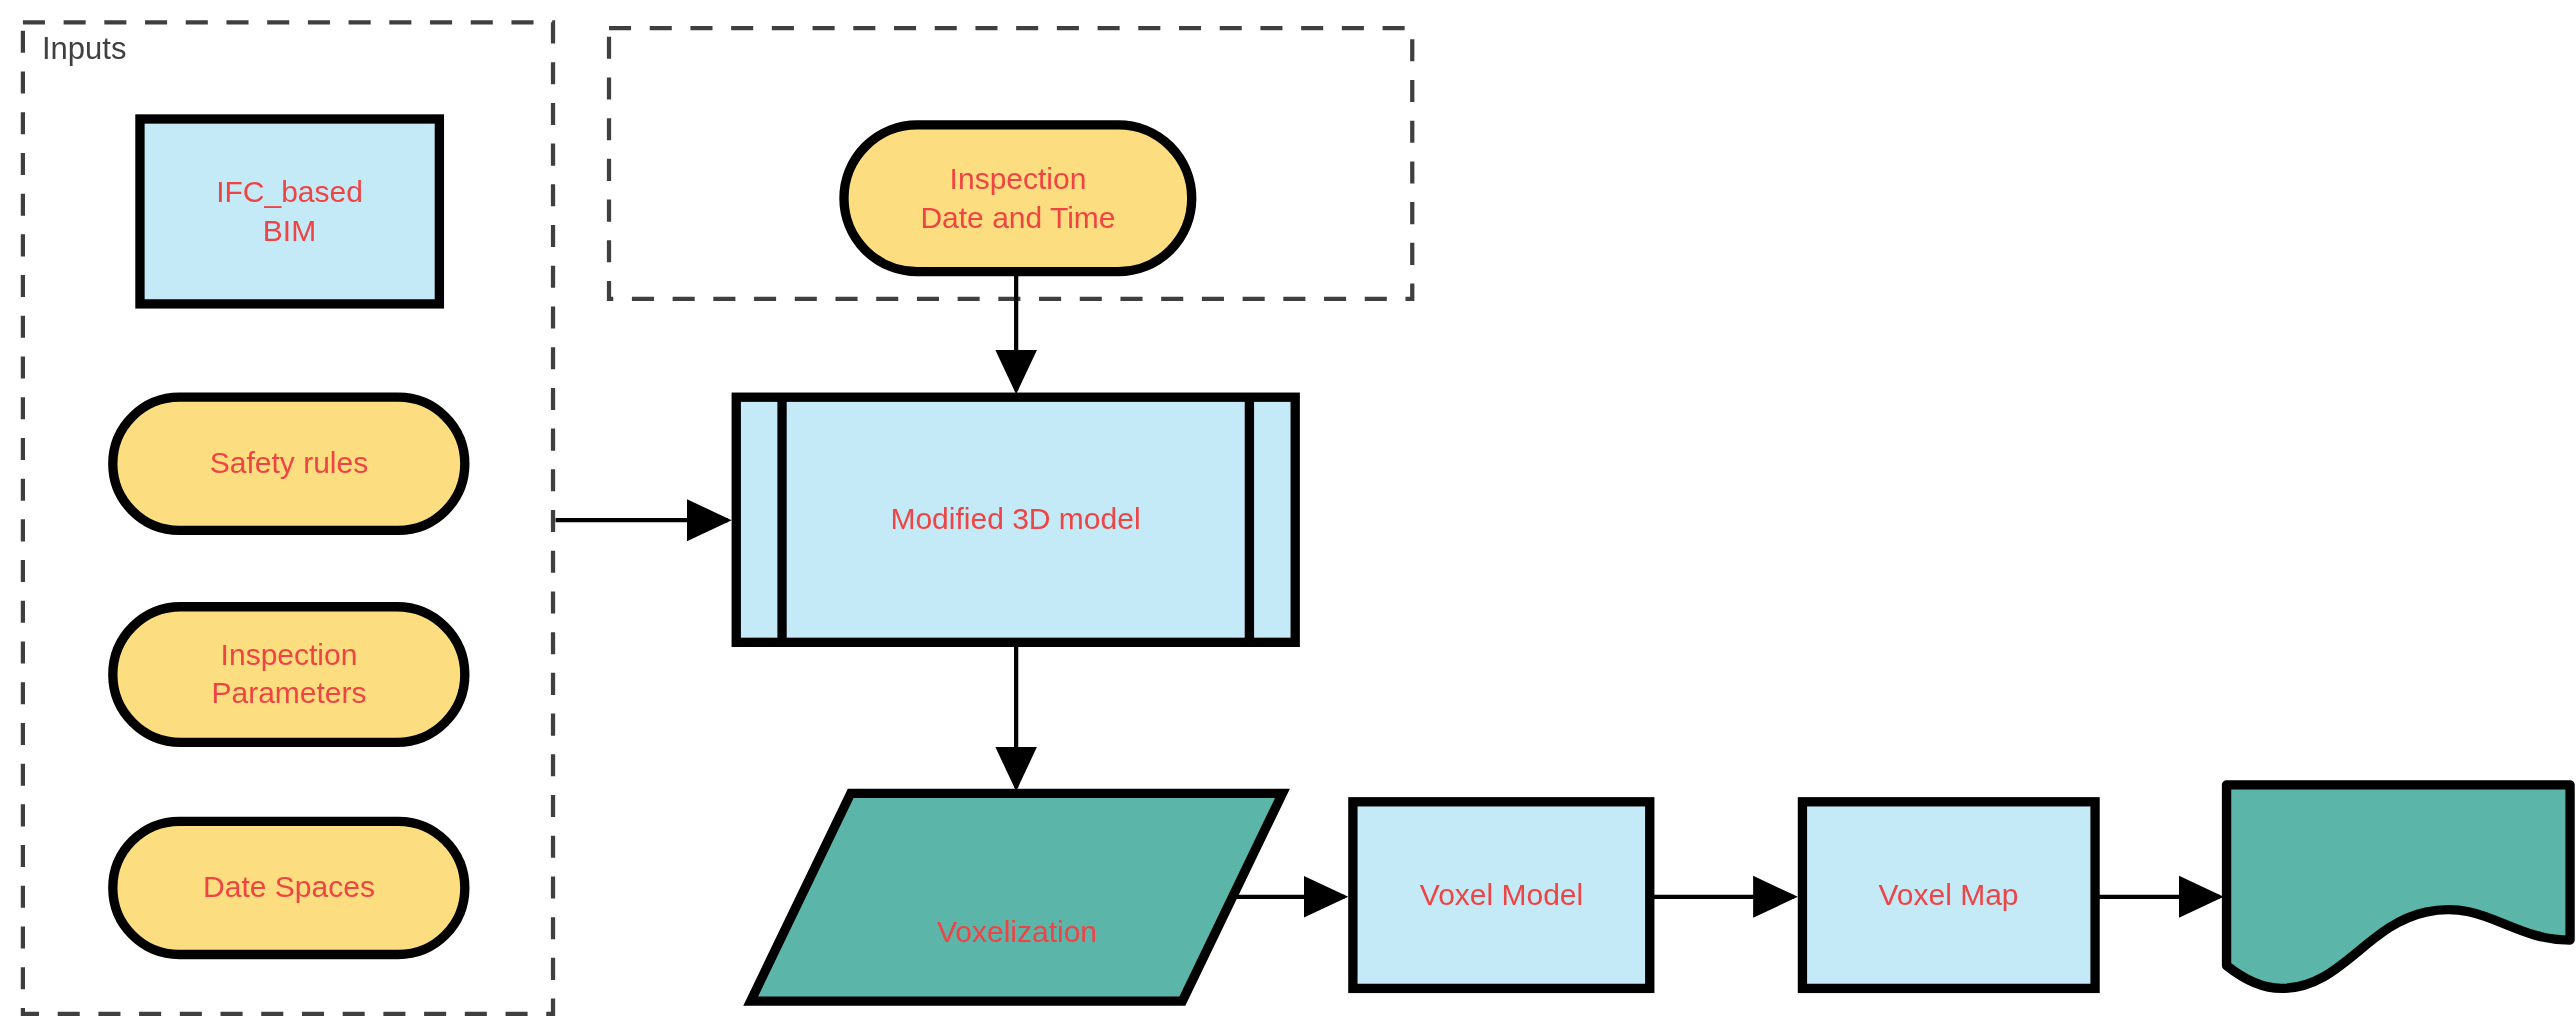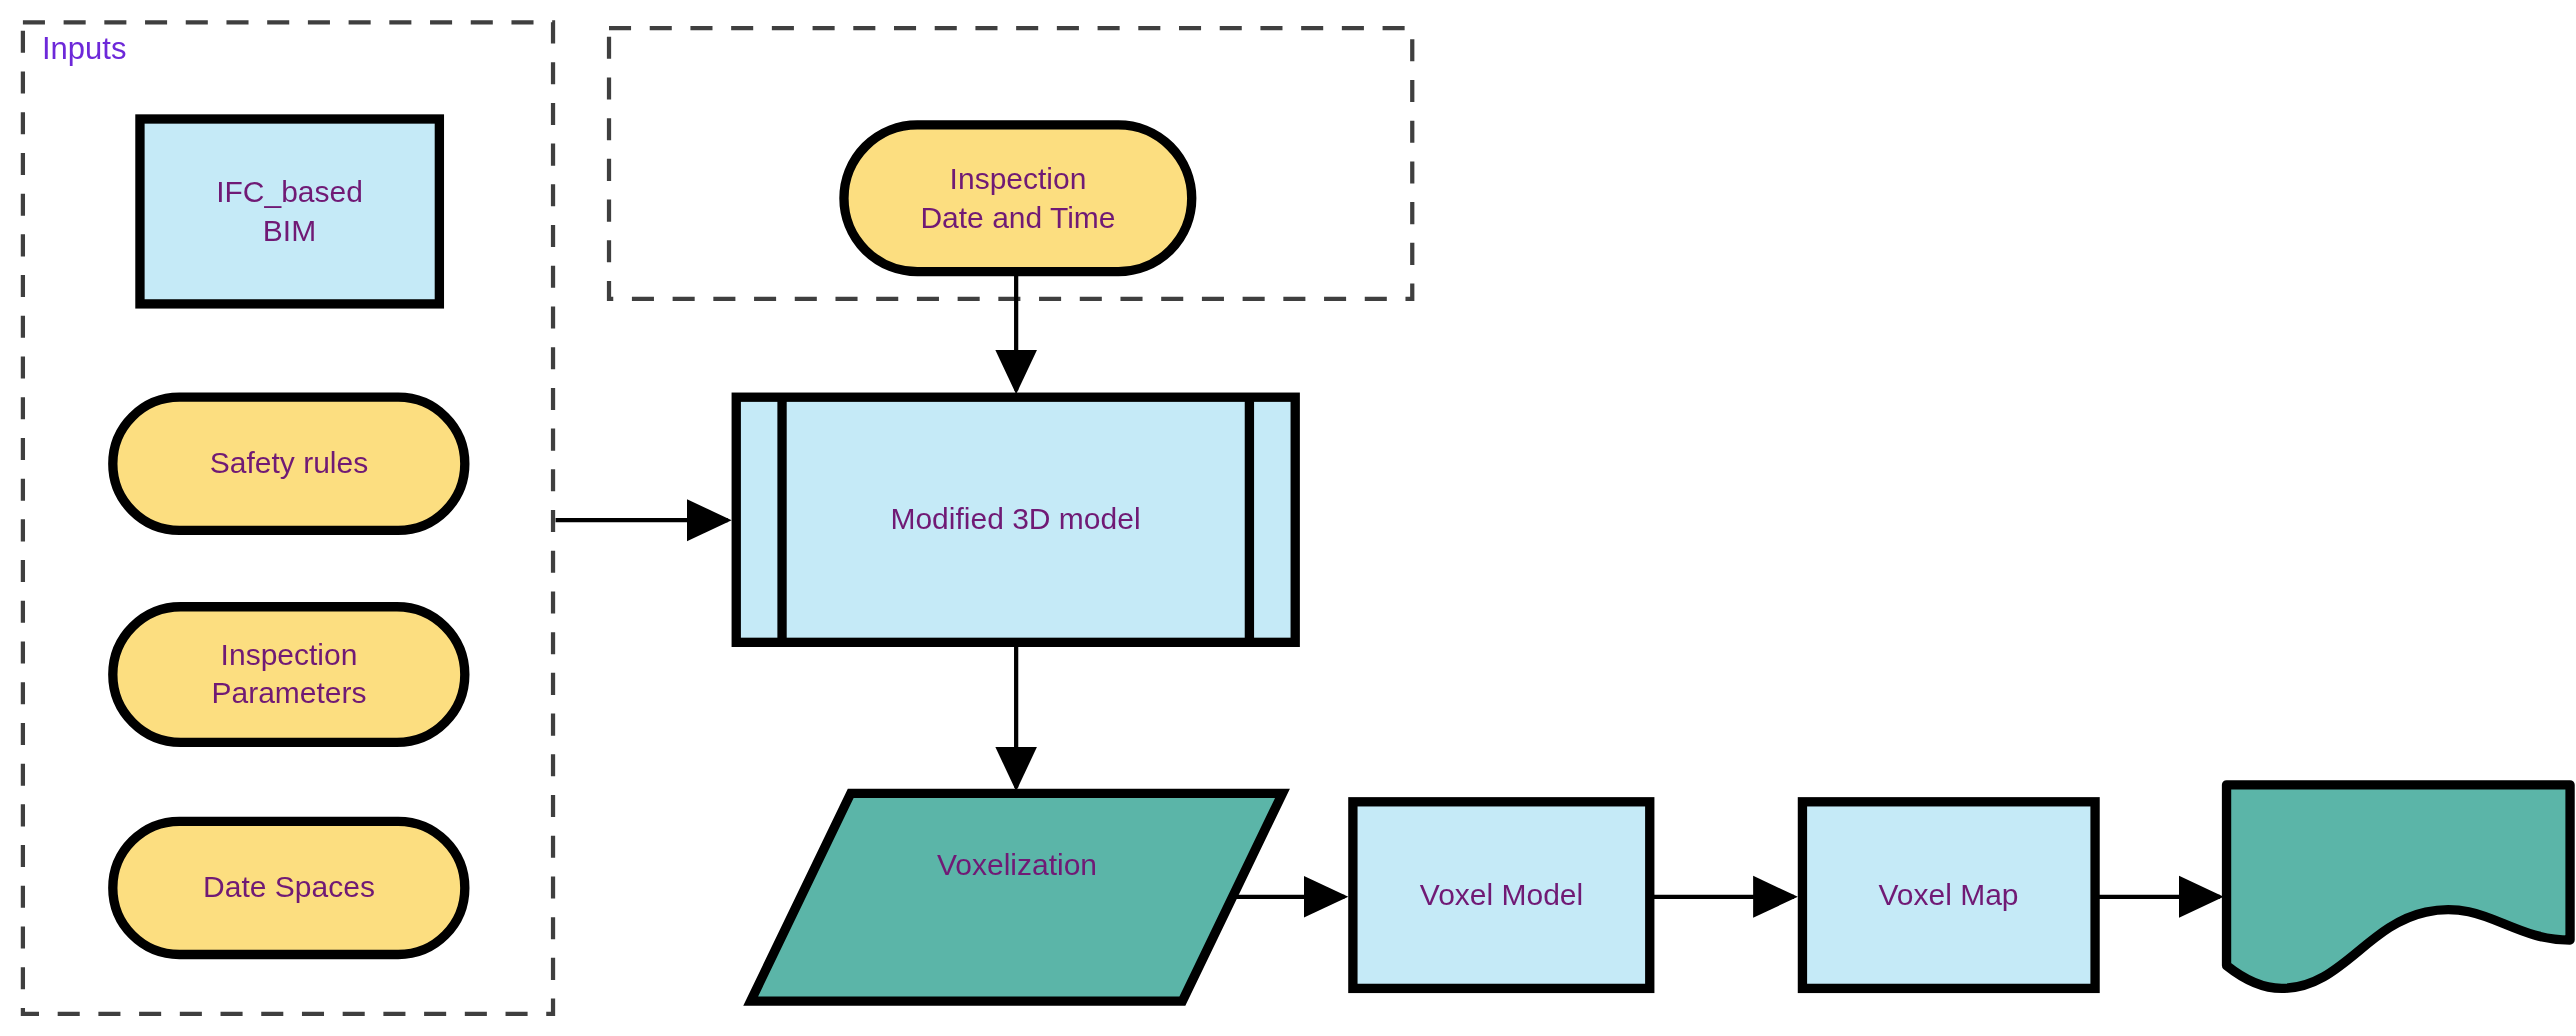--- a/index.html
+++ b/index.html
@@ -23,30 +23,30 @@
     top: 0;
     width: 2576px;
     height: 1037px;
   }
   .node-label {
     position: absolute;
     display: flex;
     align-items: center;
     justify-content: center;
     text-align: center;
-    color: #701a75;
+    color: #ef4444;
     font-size: 30px;
     line-height: 1.28;
     white-space: pre-line;
     pointer-events: none;
     font-family: "Liberation Sans", sans-serif;
   }
   .group-title {
     position: absolute;
-    color: #6d28d9;
+    color: #404040;
     font-size: 31px;
     font-family: "Liberation Sans", sans-serif;
     white-space: nowrap;
   }
 </style>
 </head>
 <body>
 
 <div id="canvas">
 
@@ -112,21 +112,21 @@
   <div class="node-label" style="left:113px; top:606px; width:352px; height:136px;">Inspection
 Parameters</div>
 
   <div class="node-label" style="left:113px; top:821px; width:352px; height:133px;">Date Spaces</div>
 
   <div class="node-label" style="left:844px; top:125px; width:348px; height:147px;">Inspection
 Date and Time</div>
 
   <div class="node-label" style="left:782px; top:397px; width:467px; height:245px;">Modified 3D model</div>
 
-  <div class="node-label" style="left:751px; top:761px; width:532px; height:208px;text-align:center;">Voxelization</div>
+  <div class="node-label" style="left:751px; top:828px; width:532px; height:208px;text-align:center;">Voxelization</div>
 
   <div class="node-label" style="left:1353px; top:802px; width:297px; height:187px;">Voxel Model</div>
 
   <div class="node-label" style="left:1802px; top:802px; width:293px; height:187px;">Voxel Map</div>
 
 
 </div>
 
 
 </body></html>

